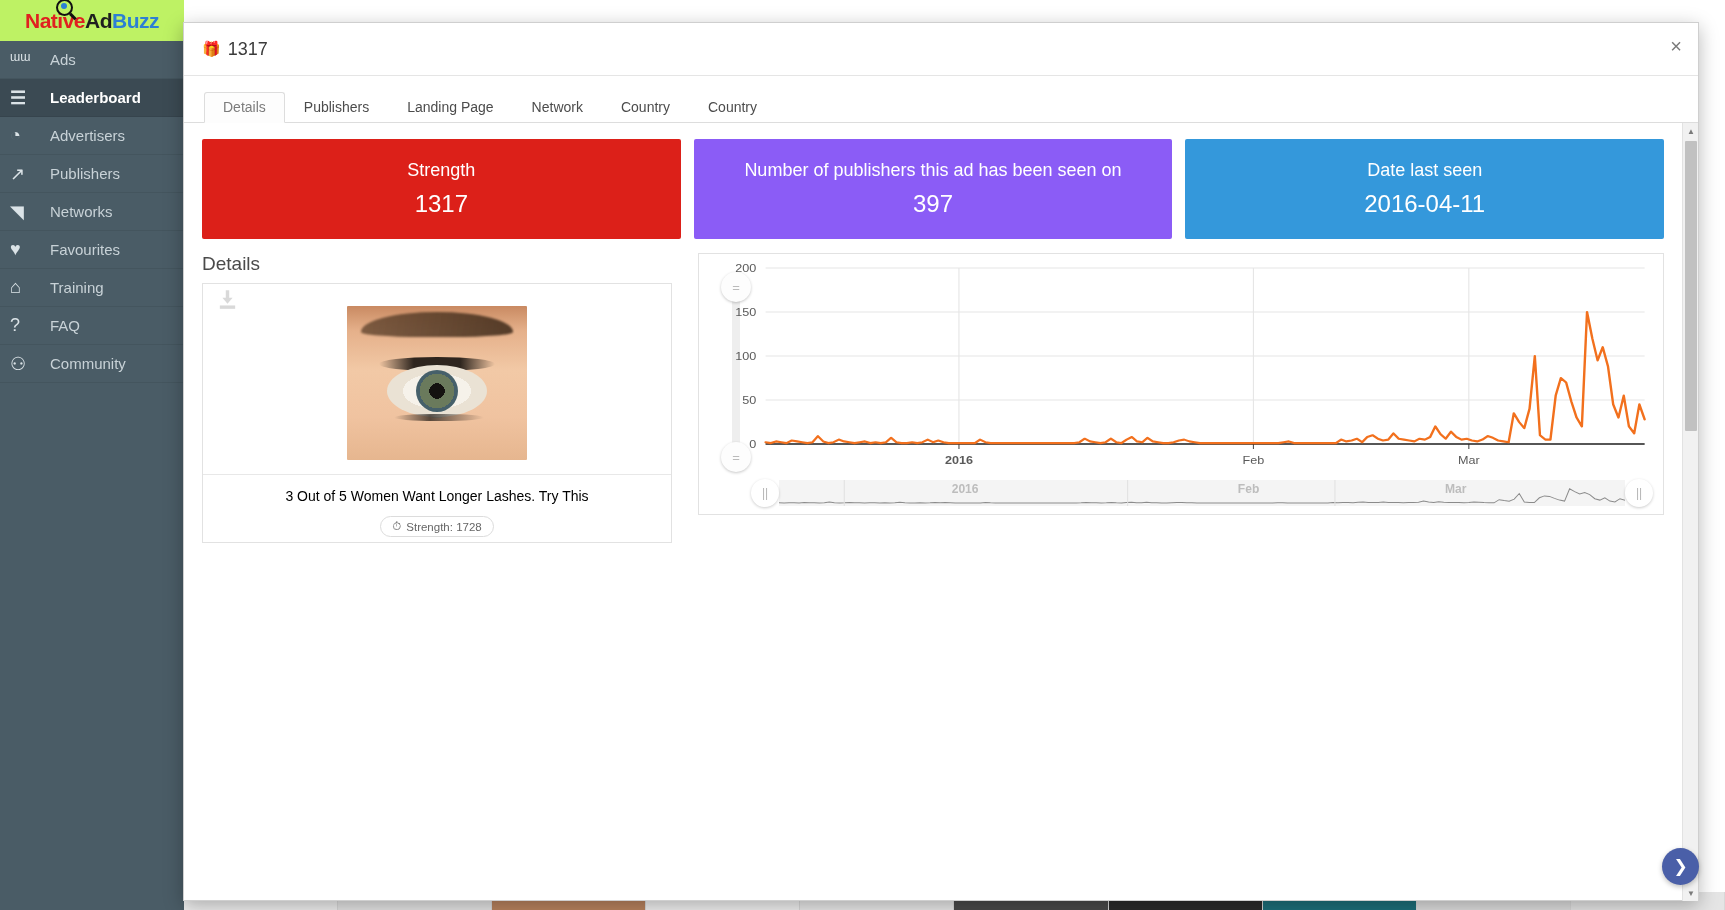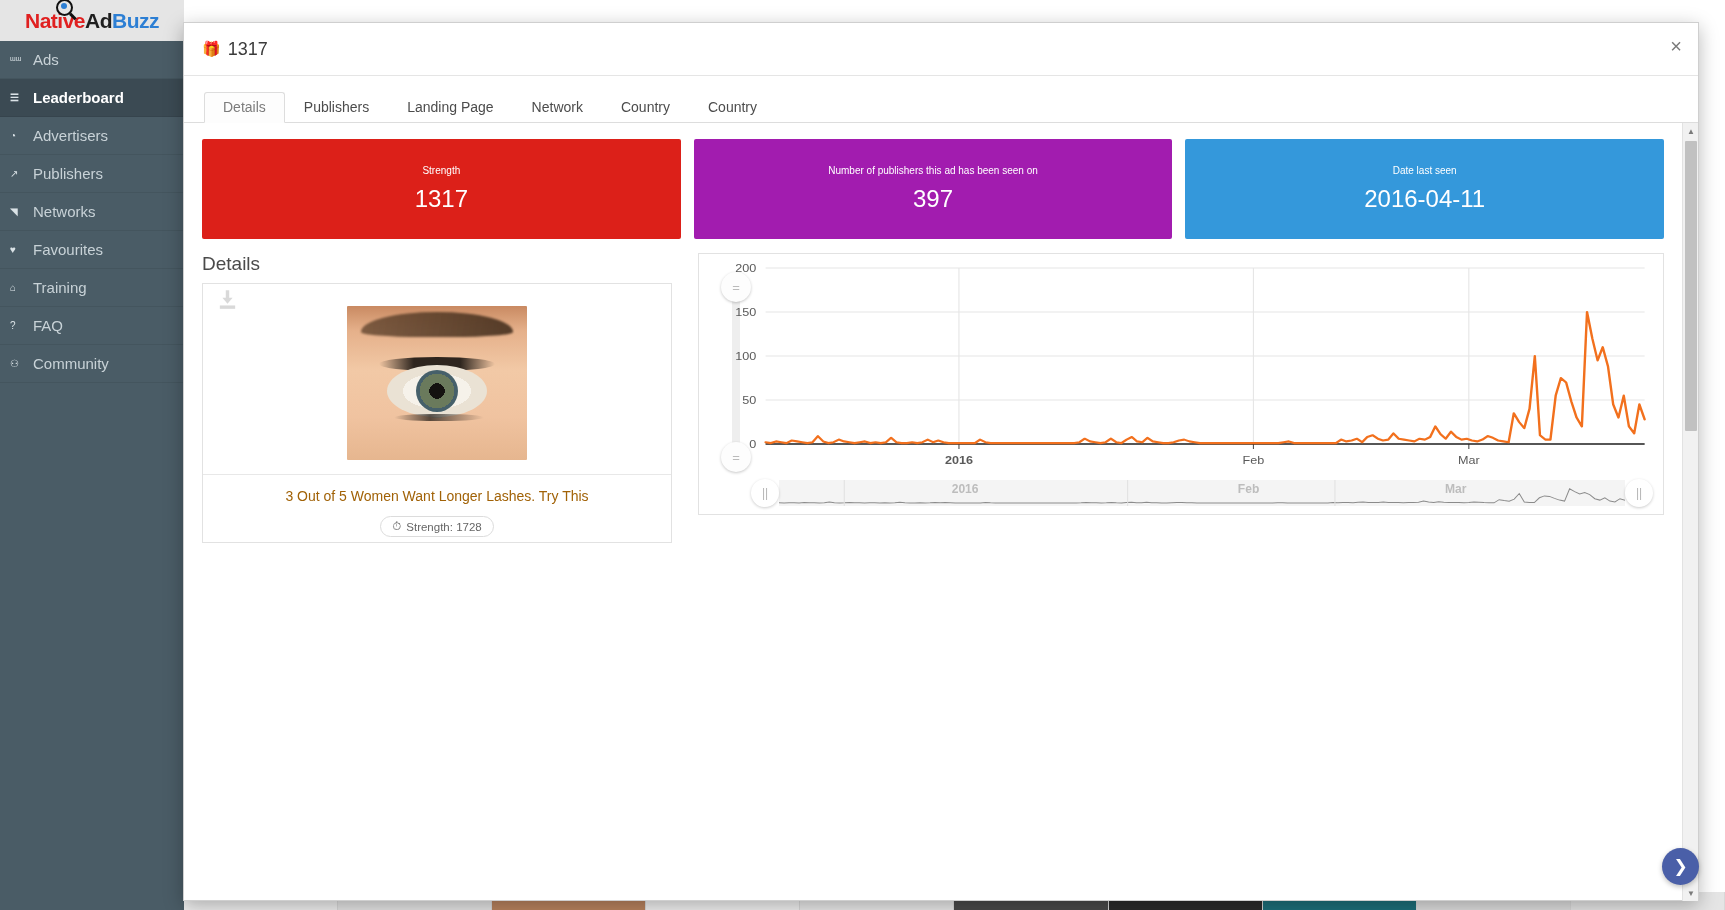--- a/index.html
+++ b/index.html
@@ -14,21 +14,21 @@
   #page-root { position: relative; width: 1725px; height: 910px; background:#fff; }
 
   
   #sidebar {
     position: absolute; left: 0; top: 0;
     width: 184px; height: 910px;
     background: #4a5c66;
     z-index: 1;
   }
   #brand {
-    height: 41px; background: #e5e5e5;
+    height: 41px; background: #bef264;
     display: flex; align-items: center; justify-content: center;
     position: relative;
   }
   .brand-text { font-size: 21px; font-weight: bold; letter-spacing: -0.5px; line-height: 1; }
   .brand-native { color: #e02020; }
   .brand-ad { color: #1f1f1f; }
   .brand-buzz { color: #2d7fd4; }
   .brand-loupe {
     position: absolute; left: 56px; top: -1px;
     width: 17px; height: 17px; border: 2.6px solid #111; border-radius: 50%;
@@ -45,21 +45,21 @@
 
   .nav-item {
     display: flex; align-items: center;
     height: 38px; padding: 0 0 0 10px;
     color: #c8d2d7; font-size: 15px;
     border-bottom: 1px solid rgba(0,0,0,0.07);
     cursor: pointer;
   }
   .nav-item .nav-ico {
     width: 19px; display: inline-block; text-align: left;
-    font-size: 10px; color: #dbe3e7; margin-right: 4px;
+    font-size: 18px; color: #dbe3e7; margin-right: 21px;
   }
   .nav-item.active { background: #3b4a53; color: #ffffff; font-weight: bold; }
 
   
   #thumb-strip {
     position: absolute; left: 184px; bottom: 0; right: 0; height: 18px;
     display: flex; z-index: 0;
   }
   .thumb-cell { flex: 1; border-right: 1px solid #d8d8d8; background: #f1f1f1; }
 
@@ -114,21 +114,21 @@
   }
   #scroll-inner { padding: 16px 34px 0 18px; }
 
   
   #stat-cards { display: flex; gap: 13px; }
   .stat-card {
     flex: 1; height: 100px; border-radius: 2px;
     display: flex; flex-direction: column; align-items: center; justify-content: center;
     color: #ffffff; text-align: center;
   }
-  .stat-label { font-size: 10px; margin-bottom: 9px; }
+  .stat-label { font-size: 18px; margin-bottom: 9px; }
   .stat-value { font-size: 24px; font-weight: 300; }
 
   
   #panels { display: flex; gap: 26px; margin-top: 14px; }
   #left-panel { width: 470px; }
   #right-panel { flex: 1; }
   .panel-heading { font-size: 19px; color: #4a4a4a; margin-bottom: 8px; font-weight: normal; }
 
   .ad-card { border: 1px solid #e2e2e2; background: #fff; }
   .ad-card-top { position: relative; padding: 10px 0 14px 0; min-height: 178px; }
@@ -168,21 +168,21 @@
     border-radius: 50%;
   }
   .lashline-bot {
     position: absolute; left: 26%; top: 70%; width: 50%; height: 5%;
     background: linear-gradient(90deg, rgba(25,20,16,0.0), rgba(25,20,16,0.7) 40%, rgba(25,20,16,0.0));
     border-radius: 50%;
   }
 
   .ad-card-divider { border-top: 1px solid #e8e8e8; }
   .ad-headline {
-    text-align: center; font-size: 14px; color: #a16207;
+    text-align: center; font-size: 14px; color: #000000;
     padding: 13px 40px 11px 40px; line-height: 1.22;
   }
   .badge-row { display: flex; justify-content: center; padding-bottom: 5px; }
   .pill {
     display: inline-flex; align-items: center; gap: 5px;
     border: 1px solid #dcdcdc; border-radius: 14px;
     padding: 3px 11px; font-size: 11.5px; color: #666;
     background: #fff;
   }
   .pill.social { gap: 9px; padding: 3px 13px; }
@@ -337,21 +337,21 @@
         </div>
 
       <div id="scroll-area">
         <div id="scroll-inner">
 
           <div id="stat-cards">
               <div class="stat-card" style="background: rgb(220, 32, 25);">
                 <div class="stat-label">Strength</div>
                 <div class="stat-value">1317</div>
               </div>
-              <div class="stat-card" style="background: #a21caf;">
+              <div class="stat-card" style="background: #8b5cf6;">
                 <div class="stat-label">Number of publishers this ad has been seen on</div>
                 <div class="stat-value">397</div>
               </div>
               <div class="stat-card" style="background: rgb(52, 152, 219);">
                 <div class="stat-label">Date last seen</div>
                 <div class="stat-value">2016-04-11</div>
               </div>
             </div>
 
           <div id="panels">

